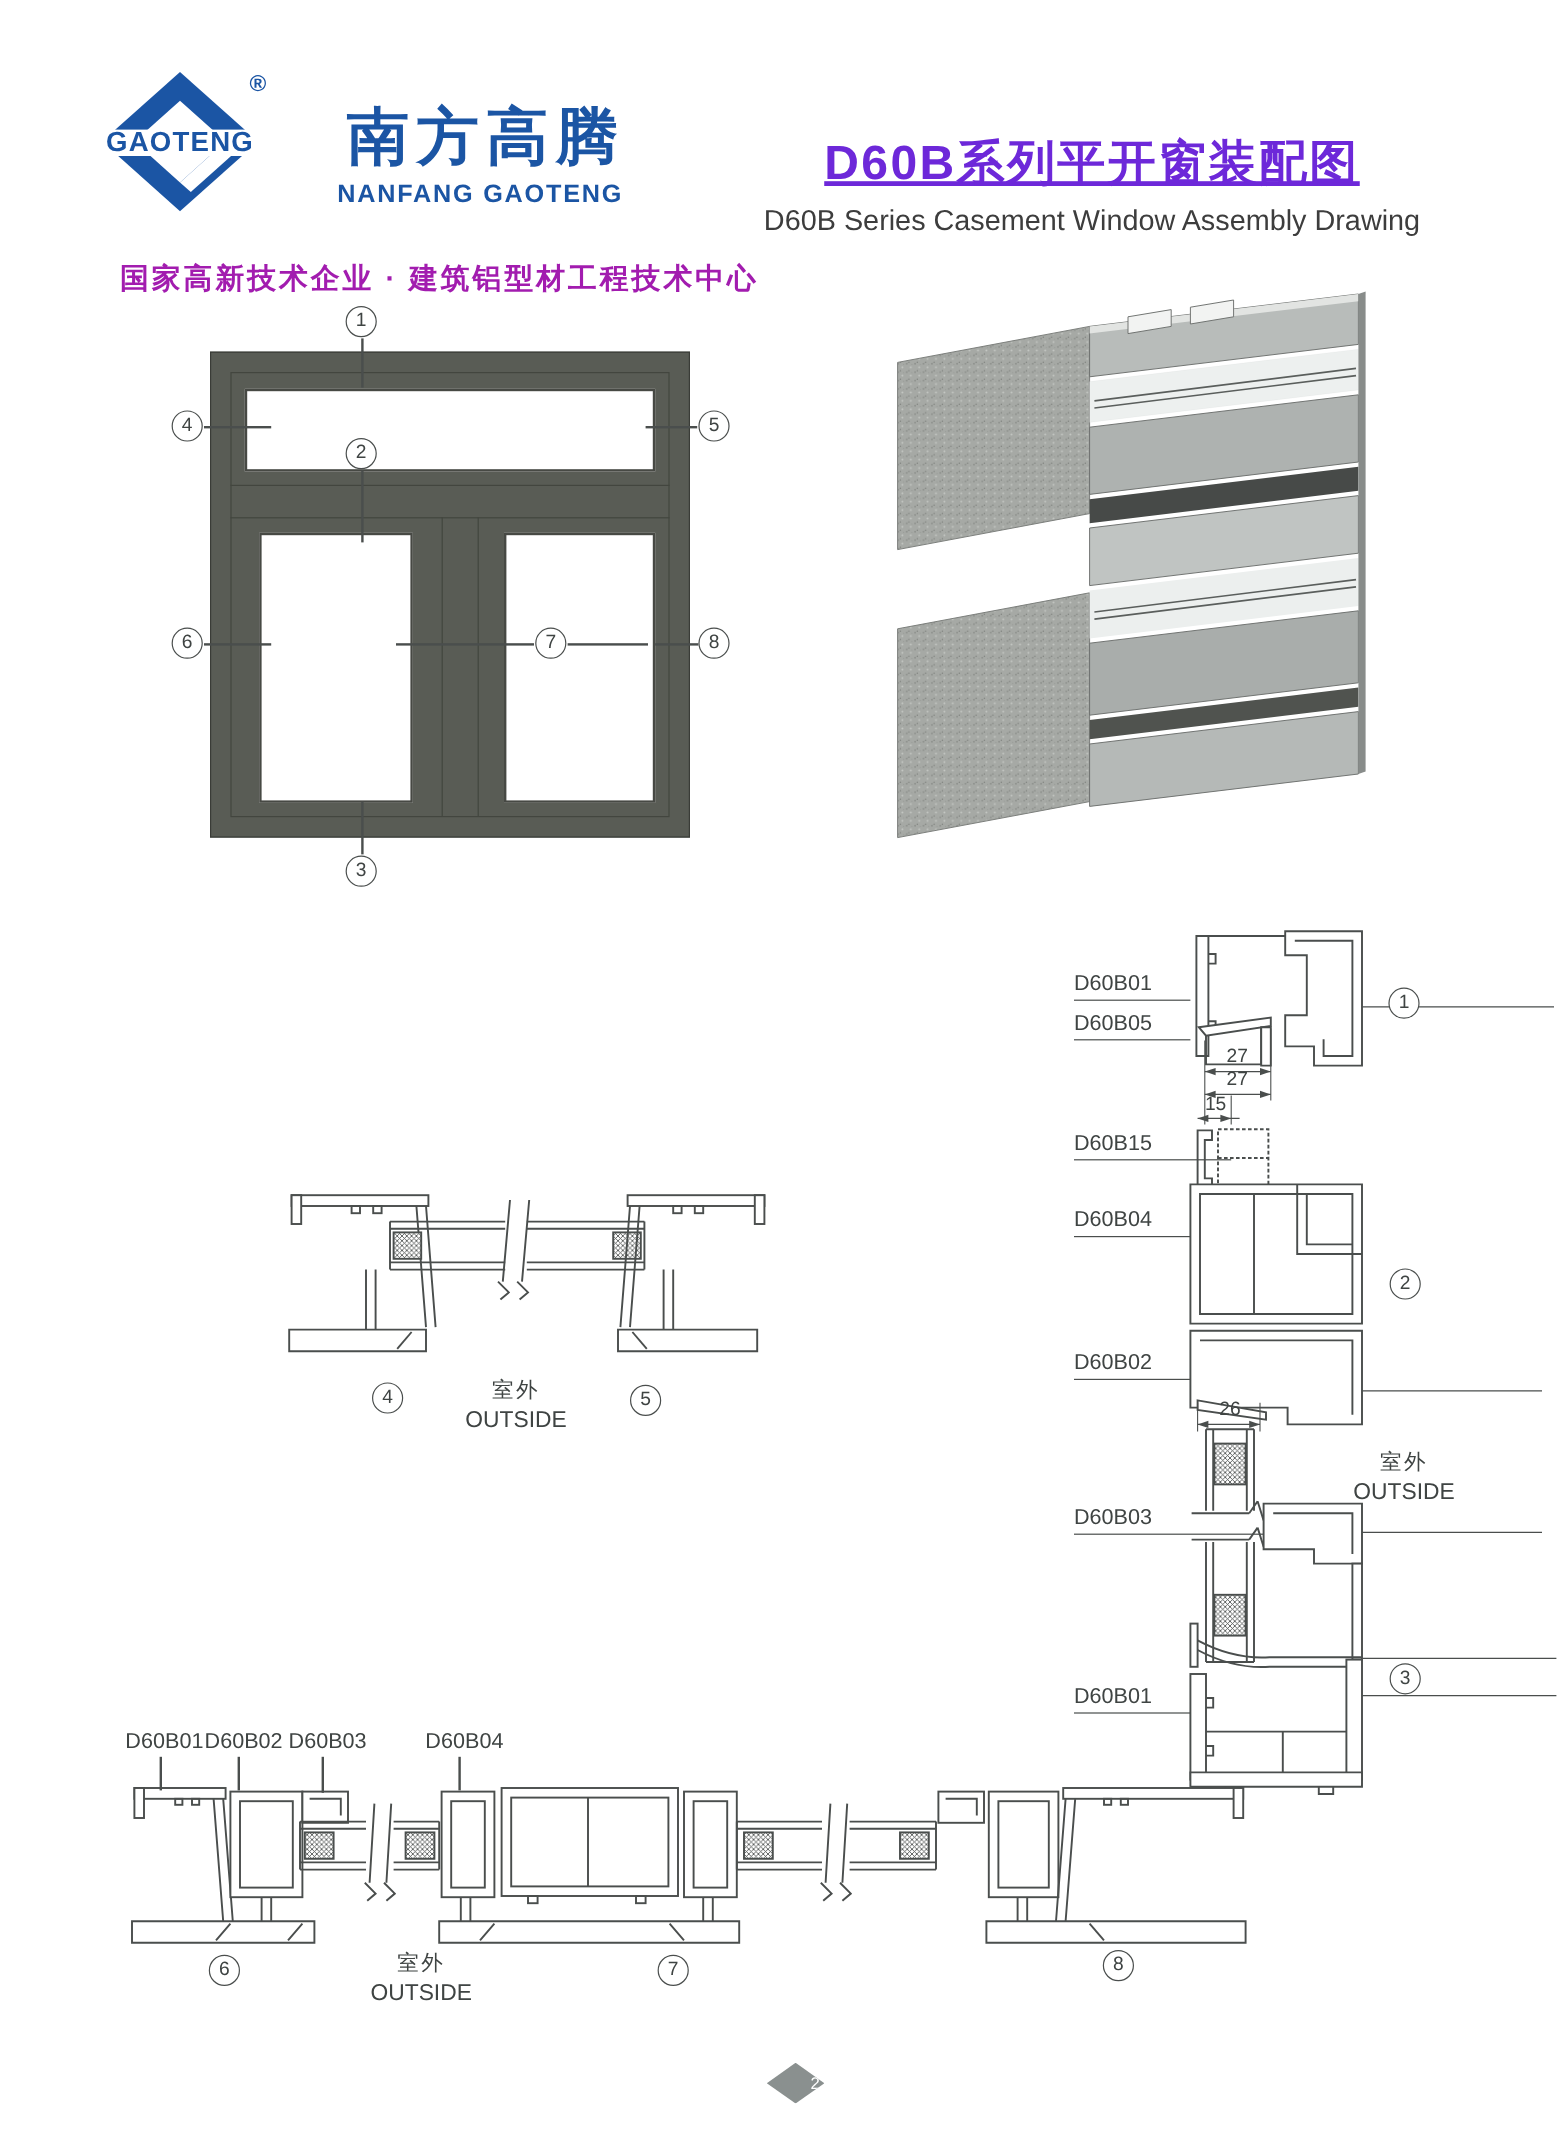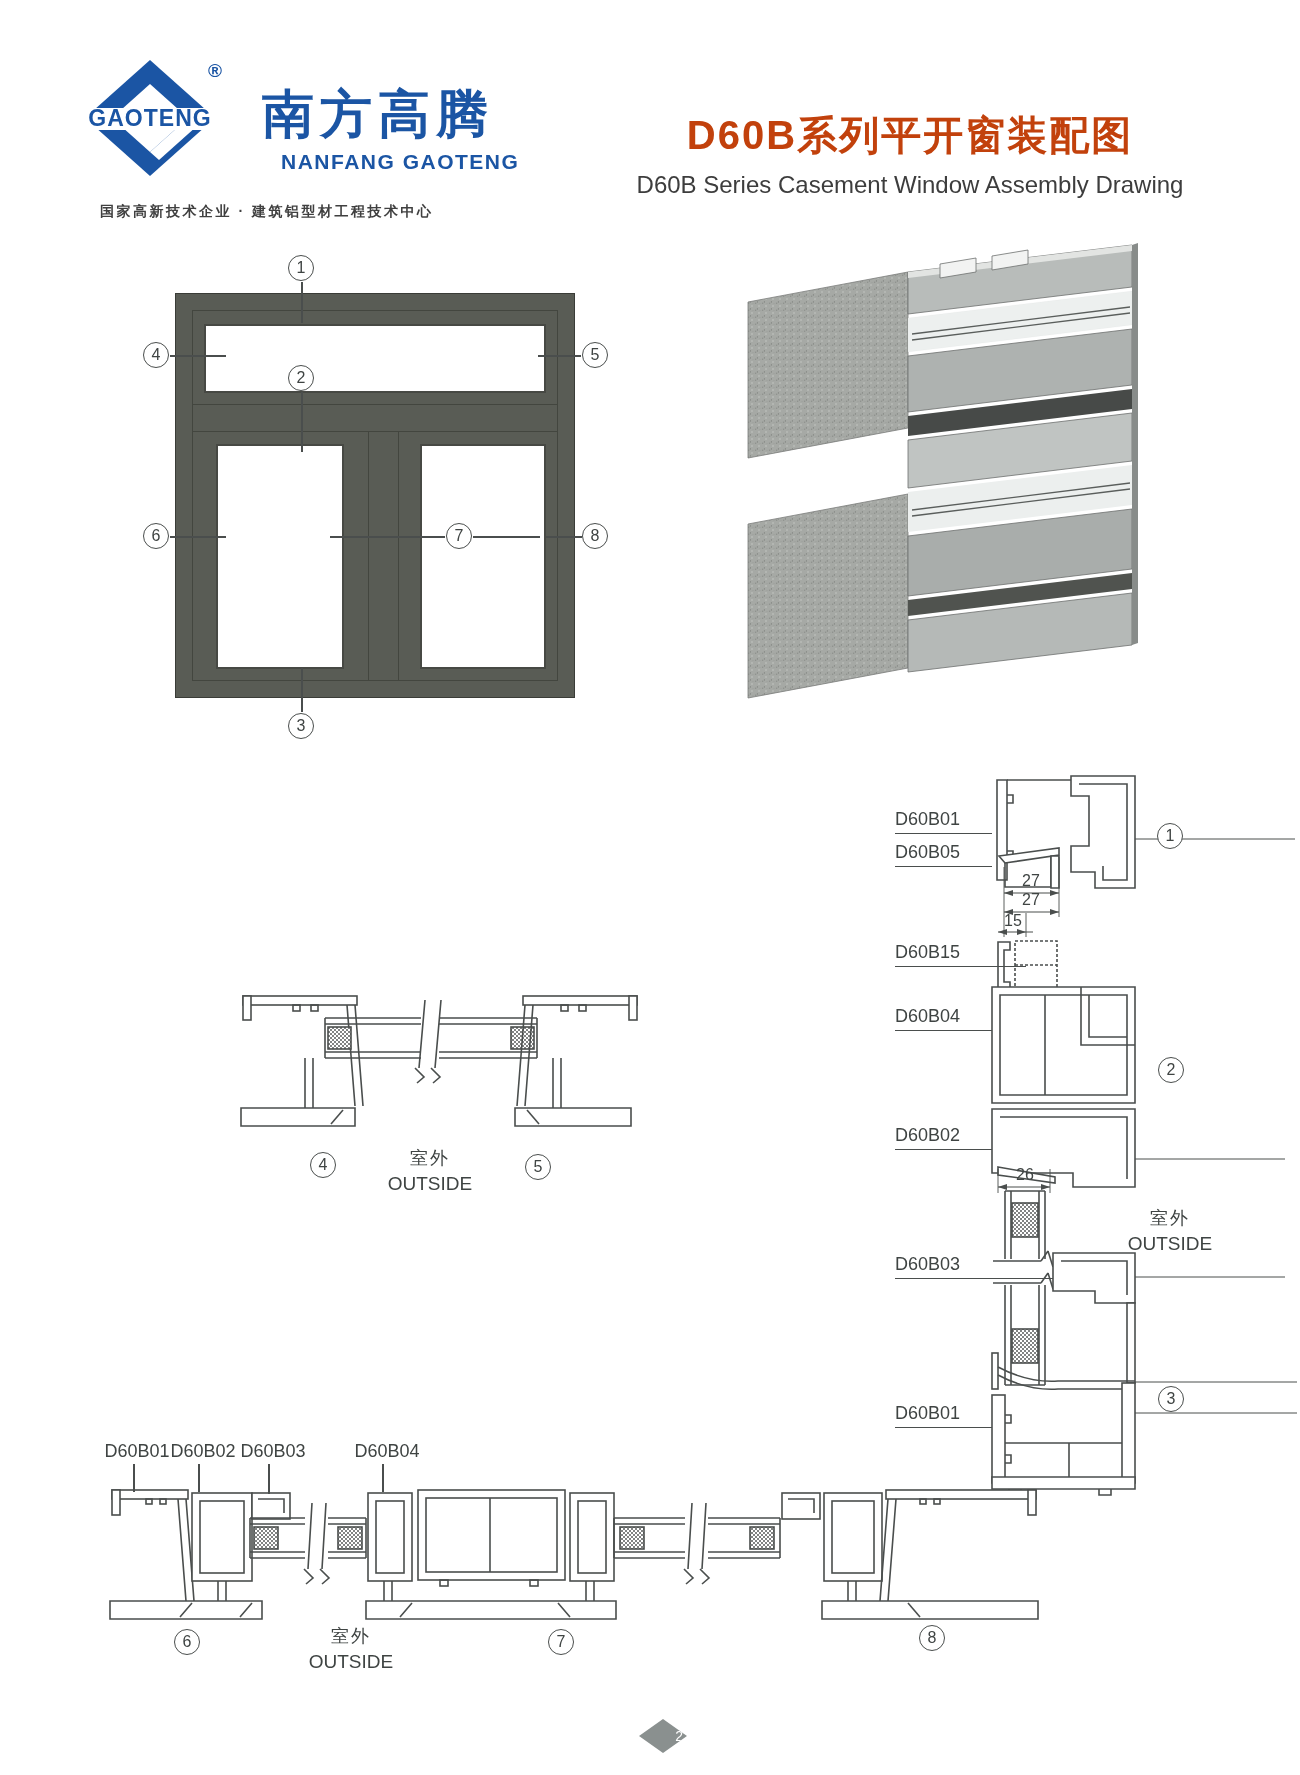--- a/index.html
+++ b/index.html
@@ -1,24 +1,24 @@
 <!DOCTYPE html>
 <html><head>
 <meta charset="utf-8">
 <style>
   html,body{margin:0;padding:0;background:#fff;}
   .page{position:relative;width:1300px;height:1775px;background:#fff;overflow:hidden;
         font-family:"Liberation Sans",sans-serif;color:#3f4443;}
   .abs{position:absolute;}
   
-  .brand-cn{font-size:52px;font-weight:bold;color:#1b55a4;letter-spacing:6px;}
+  .brand-cn{font-size:52px;font-weight:bold;color:#1b55a4;letter-spacing:6px;margin-left:27px;}
   .brand-en{font-size:21px;font-weight:bold;color:#1b55a4;letter-spacing:1.5px;margin-left:15px;}
-  .tagline{font-size:14px;font-weight:bold;color:#404040;letter-spacing:2.5px;}
+  .tagline{font-size:24px;font-weight:bold;color:#a21caf;letter-spacing:2.5px;margin-top:13px;}
   .title-block{left:560px;top:108px;width:700px;text-align:center;}
-  .title-cn{font-size:40px;font-weight:bold;color:#c2410c;letter-spacing:2px;}
+  .title-cn{font-size:40px;font-weight:bold;color:#6d28d9;letter-spacing:2px;text-decoration:underline;}
   .title-en{font-size:24px;color:#3d3d3d;margin-top:8px;}
   
   .elev{left:175px;top:293px;width:398px;height:403px;background:#595c55;border:1px solid #3a3c37;}
   .elev-inner{position:absolute;left:16px;top:16px;right:16px;bottom:16px;border:1px solid #43463f;}
   .glass{position:absolute;background:#fff;border:2px solid #474944;box-sizing:border-box;}
   .hline{position:absolute;height:1px;background:#43463f;}
   .vline{position:absolute;width:1px;background:#43463f;}
   
   .callout{position:absolute;width:26px;height:26px;border:1.5px solid #4a4e4d;border-radius:50%;
            background:#fff;color:#3f4443;font-size:16px;display:flex;align-items:center;

